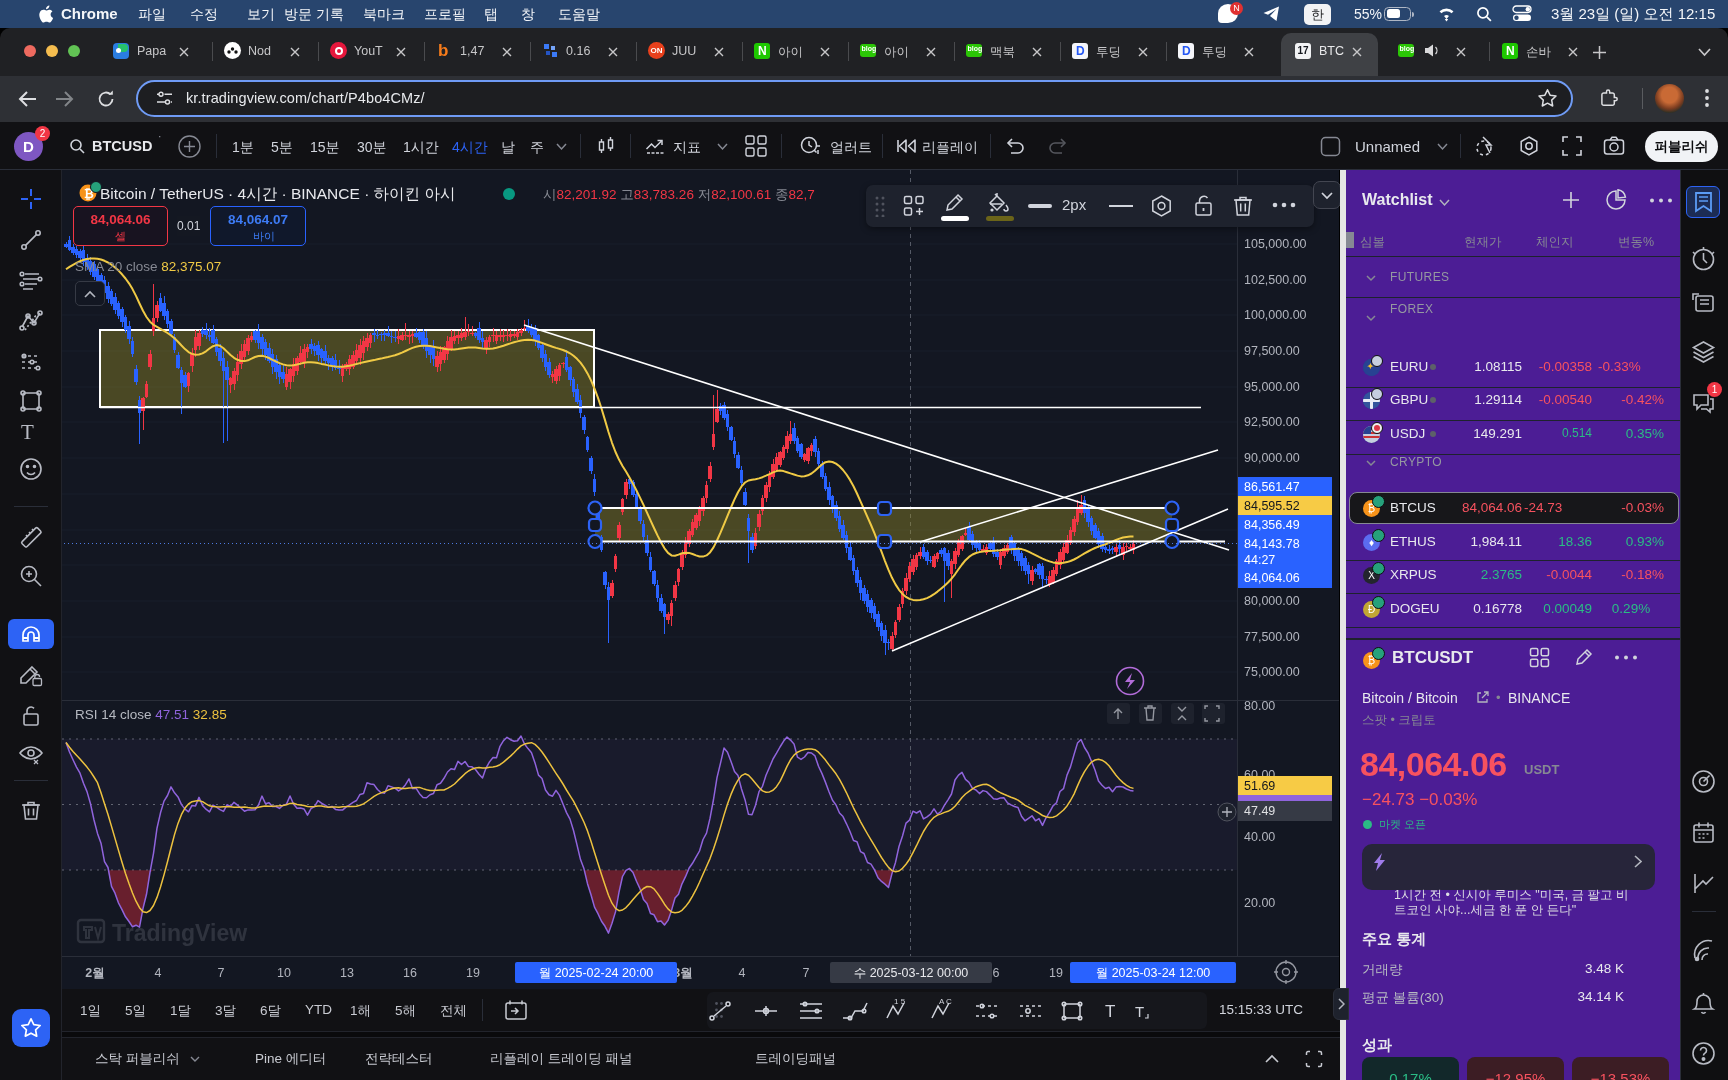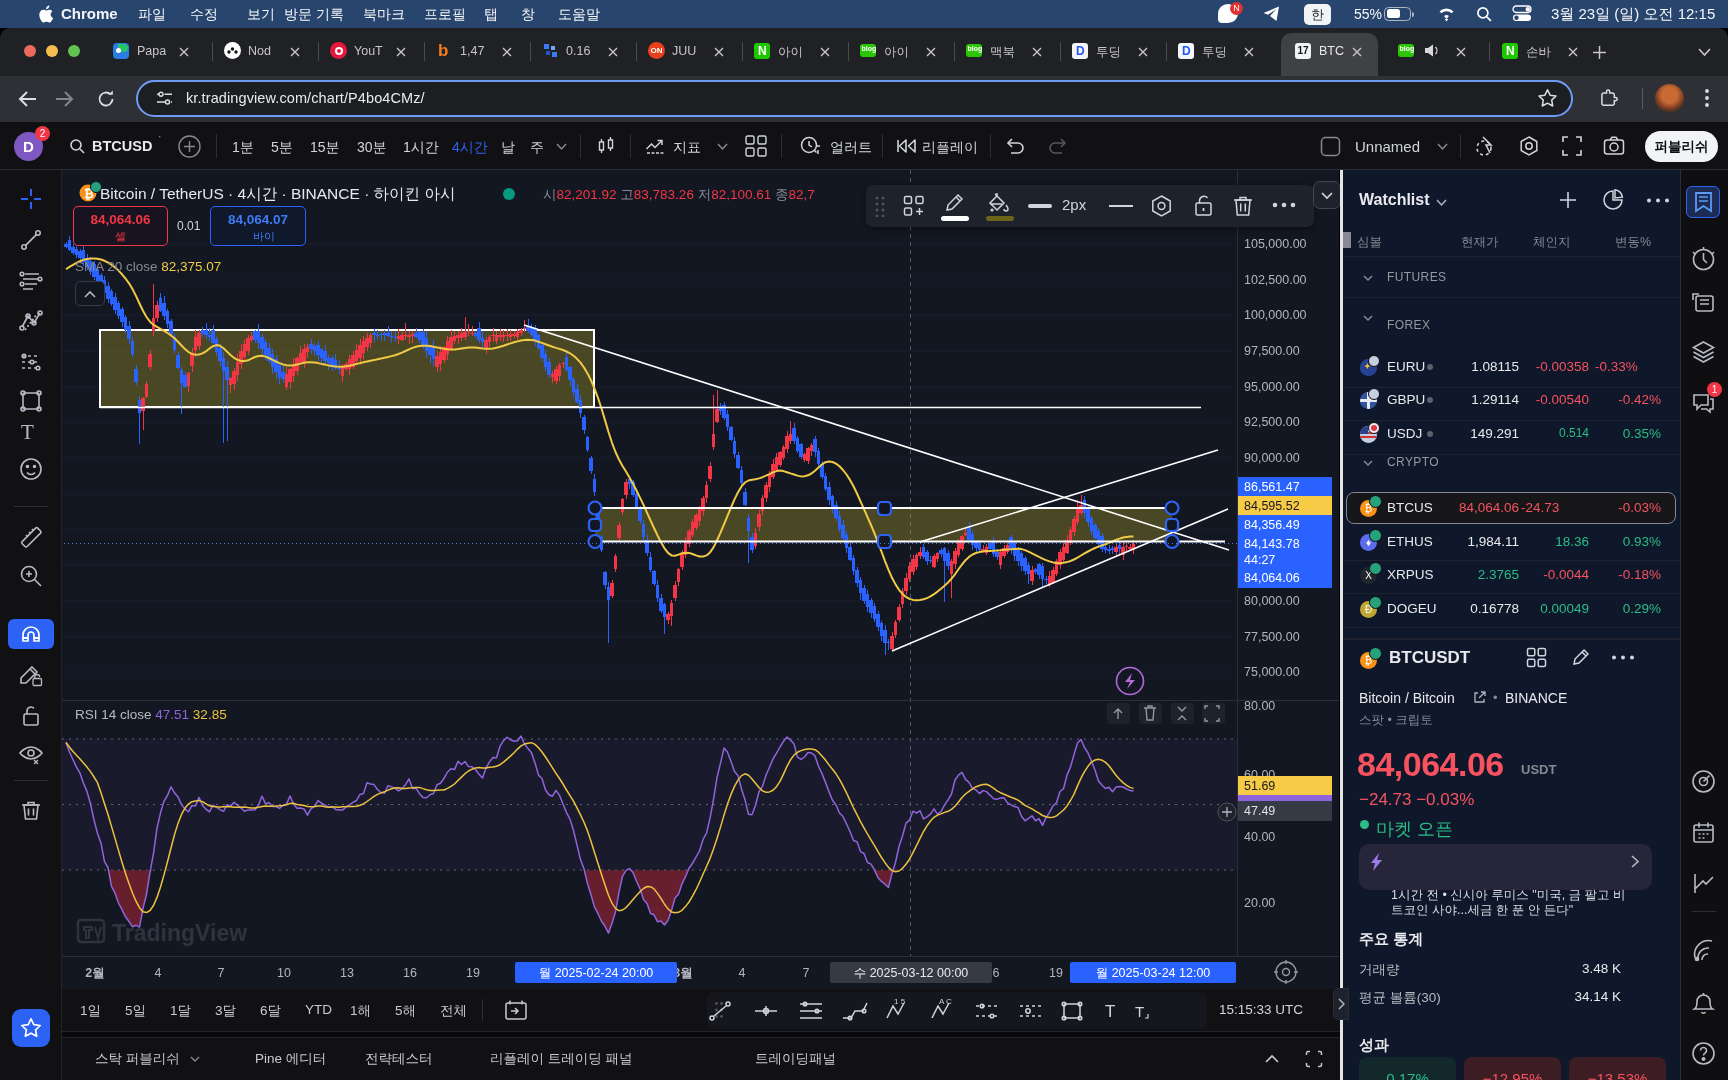--- a/index.html
+++ b/index.html
@@ -1251,21 +1251,21 @@
     <circle cx="348" cy="15" r="2.2"></circle>
     <rect x="384" y="8" width="16" height="14" rx="1"></rect>
     <circle cx="384" cy="8" r="1.8"></circle>
     <circle cx="400" cy="8" r="1.8"></circle>
     <circle cx="384" cy="22" r="1.8"></circle>
     <circle cx="400" cy="22" r="1.8"></circle>
     <text x="425" y="21" font-size="17" fill="#d1d4dc" stroke="none" font-family="Liberation Serif">T</text>
     <text x="455" y="21" font-size="15" fill="#d1d4dc" stroke="none" font-family="Liberation Serif">T</text>
     <path d="M468 18v4h-3" stroke-width="1.2"></path>
   </svg>
-<div class="ab" style="left:1340px;top:170px;width:340px;height:910px;background:#0f172a;border-left:3px solid #e5e5e5;color:#d1d4dc;font-size:13px;overflow:hidden">
+<div class="ab" style="left:1340px;top:170px;width:340px;height:910px;background:#4c1d95;border-left:6px solid #e5e5e5;color:#d1d4dc;font-size:13px;overflow:hidden">
     <b class="ab" style="left:16px;top:21px;font-size:16px;color:#e8e9ed">Watchlist</b>
     <svg class="ab" style="left:93px;top:29px" width="11" height="8">
       <path d="M1 1l4.5 5L10 1" stroke="#b2b5be" stroke-width="1.5" fill="none"></path>
     </svg>
     <svg class="ab" style="left:215px;top:20px" width="20" height="20">
       <path d="M10 2v16M2 10h16" stroke="#d1d4dc" stroke-width="1.6"></path>
     </svg>
     <svg class="ab" style="left:259px;top:19px" width="22" height="22" viewBox="0 0 22 22" stroke="#d1d4dc" fill="none" stroke-width="1.5">
       <path d="M11 2a9 9 0 1 0 9 9h-9z"></path>
       <path d="M13 0.8a9 9 0 0 1 7.4 7.4L13 9z"></path>
@@ -1284,21 +1284,21 @@
     <span class="ab" style="left:272px;top:64px;color:#868993;font-size:12.5px">변동%</span>
     <div class="ab" style="left:0;top:86px;width:340px;height:1px;background:#1e222d"></div>
     <svg class="ab" style="left:20px;top:105px" width="10" height="7">
       <path d="M1 1l4 4 4-4" stroke="#868993" stroke-width="1.5" fill="none"></path>
     </svg>
     <span class="ab" style="left:44px;top:100px;color:#9598a1;font-size:12px;letter-spacing:.4px">FUTURES</span>
     <div class="ab" style="left:0;top:127px;width:340px;height:1px;background:#1e222d"></div>
     <svg class="ab" style="left:20px;top:145px" width="10" height="7">
       <path d="M1 1l4 4 4-4" stroke="#868993" stroke-width="1.5" fill="none"></path>
     </svg>
-    <span class="ab" style="left:44px;top:148px;color:#9598a1;font-size:12px;letter-spacing:.4px">FOREX</span>
+    <span class="ab" style="left:44px;top:132px;color:#9598a1;font-size:12px;letter-spacing:.4px">FOREX</span>
     <div class="ab" style="left:17px;top:189px;width:17px;height:17px;border-radius:50%;overflow:hidden;background:#274292">
       <div class="ab" style="left:0;top:0;width:17px;height:17px;background:#274292"></div>
       <b class="ab" style="left:4px;top:3px;color:#f3c131;font-size:8px">✦</b>
     </div>
     <div class="ab" style="left:25px;top:185px;width:12px;height:12px;border-radius:50%;background:#c5cfdf;border:1px solid #0f0f11"></div>
     <span class="ab" style="left:44px;top:189px;color:#e8e9ed;font-size:13.5px">EURU</span>
     <div class="ab" style="left:84px;top:194px;width:6px;height:6px;border-radius:50%;background:#5d6069"></div>
     <span class="ab" style="left:98px;top:189px;width:78px;text-align:right;color:#e8e9ed;font-size:13.5px">1.08115</span>
     <span class="ab" style="left:178px;top:189px;width:68px;text-align:right;color:#f7525f;font-size:13.5px">-0.00358</span>
     <span class="ab" style="left:252px;top:189px;width:66px;color:#f7525f;font-size:13.5px">-0.33%</span>
@@ -1353,21 +1353,21 @@
     <span class="ab" style="left:44px;top:397px;color:#e8e9ed;font-size:13.5px">XRPUS</span>
     <span class="ab" style="left:88px;top:397px;width:88px;text-align:right;color:#2bbc85;font-size:13.5px">2.3765</span>
     <span class="ab" style="left:178px;top:397px;width:68px;text-align:right;color:#f7525f;font-size:13.5px">-0.0044</span>
     <span class="ab" style="left:252px;top:397px;width:66px;text-align:right;color:#f7525f;font-size:13.5px">-0.18%</span>
     <div class="ab" style="left:0;top:423px;width:340px;height:1px;background:#1e222d"></div>
     <div class="ab" style="left:17px;top:431px;width:17px;height:17px;border-radius:50%;background:#c2a633;color:#fff;font-size:10px;text-align:center;line-height:17px">Đ</div>
     <div class="ab" style="left:26px;top:426px;width:13px;height:13px;border-radius:50%;background:#26a17b;border:1.5px solid #0f0f11"></div>
     <span class="ab" style="left:44px;top:431px;color:#e8e9ed;font-size:13.5px">DOGEU</span>
     <span class="ab" style="left:88px;top:431px;width:88px;text-align:right;color:#e8e9ed;font-size:13.5px">0.16778</span>
     <span class="ab" style="left:178px;top:431px;width:68px;text-align:right;color:#2bbc85;font-size:13.5px">0.00049</span>
-    <span class="ab" style="left:252px;top:431px;width:66px;text-align:right;color:#2bbc85;font-size:13.5px">0.29%</span>
+    <span class="ab" style="left:252px;top:431px;width:66px;text-align:center;color:#2bbc85;font-size:13.5px">0.29%</span>
     <div class="ab" style="left:0;top:457px;width:340px;height:1px;background:#1e222d"></div>
     <div class="ab" style="left:0;top:468px;width:340px;height:2px;background:#1e222d"></div>
     <div class="ab" style="left:17px;top:482px;width:17px;height:17px;border-radius:50%;background:#f7931a;color:#fff;font-size:10px;text-align:center;line-height:17px">₿</div>
     <div class="ab" style="left:26px;top:477px;width:13px;height:13px;border-radius:50%;background:#26a17b;border:1.5px solid #0f0f11"></div>
     <b class="ab" style="left:46px;top:478px;font-size:17px;color:#e8e9ed">BTCUSDT</b>
     <svg class="ab" style="left:183px;top:477px" width="21" height="21" viewBox="0 0 21 21" stroke="#d1d4dc" fill="none" stroke-width="1.5">
       <rect x="1.5" y="1.5" width="7.3" height="7.3" rx="1.5"></rect>
       <rect x="12.2" y="1.5" width="7.3" height="7.3" rx="1.5"></rect>
       <rect x="1.5" y="12.2" width="7.3" height="7.3" rx="1.5"></rect>
       <rect x="12.2" y="12.2" width="7.3" height="7.3" rx="1.5"></rect>
@@ -1386,21 +1386,21 @@
     <svg class="ab" style="left:130px;top:521px" width="13" height="13" viewBox="0 0 13 13" stroke="#b2b5be" fill="none" stroke-width="1.3">
       <path d="M5 2H2v9h9V8M8 1h4v4M12 1L6 7"></path>
     </svg>
     <span class="ab" style="left:150px;top:520px;color:#868993">•</span>
     <span class="ab" style="left:162px;top:520px;font-size:14px;color:#e8e9ed">BINANCE</span>
     <span class="ab" style="left:16px;top:542px;font-size:12.5px;color:#868993">스팟  •  크립토</span>
     <b class="ab" style="left:14px;top:575px;font-size:34px;color:#f7525f;letter-spacing:-.5px">84,064.06</b>
     <span class="ab" style="left:178px;top:592px;font-size:13px;color:#868993;font-weight:bold">USDT</span>
     <span class="ab" style="left:16px;top:620px;font-size:17px;color:#f7525f">−24.73  −0.03%</span>
     <div class="ab" style="left:17px;top:650px;width:9px;height:9px;border-radius:50%;background:#2bbc85"></div>
-    <span class="ab" style="left:33px;top:647px;font-size:18px;color:#2bbc85">마켓 오픈</span>
+    <span class="ab" style="left:33px;top:647px;font-size:11px;color:#2bbc85">마켓 오픈</span>
     <div class="ab" style="left:16px;top:674px;width:293px;height:46px;border-radius:10px;background:#27253a"></div>
     <svg class="ab" style="left:28px;top:683px" width="12" height="18" viewBox="0 0 12 18">
       <path d="M8 0L0 10h4l-2 8 9-11H6z" fill="#9f7bea"></path>
     </svg>
     <span class="ab" style="left:48px;top:718px;font-size:12.5px;color:#dddee3;line-height:15px;width:230px">1시간 전 • 신시아 루미스 "미국, 금 팔고 비<br>트코인 사야...세금 한 푼 안 든다"</span>
     <svg class="ab" style="left:288px;top:685px" width="8" height="13">
       <path d="M1 1l6 5.5L1 12" stroke="#b2b5be" stroke-width="1.6" fill="none"></path>
     </svg>
     <b class="ab" style="left:16px;top:760px;font-size:15px;color:#e8e9ed">주요 통계</b>
     <span class="ab" style="left:16px;top:791px;font-size:13.5px;color:#b6b9c1">거래량</span>

